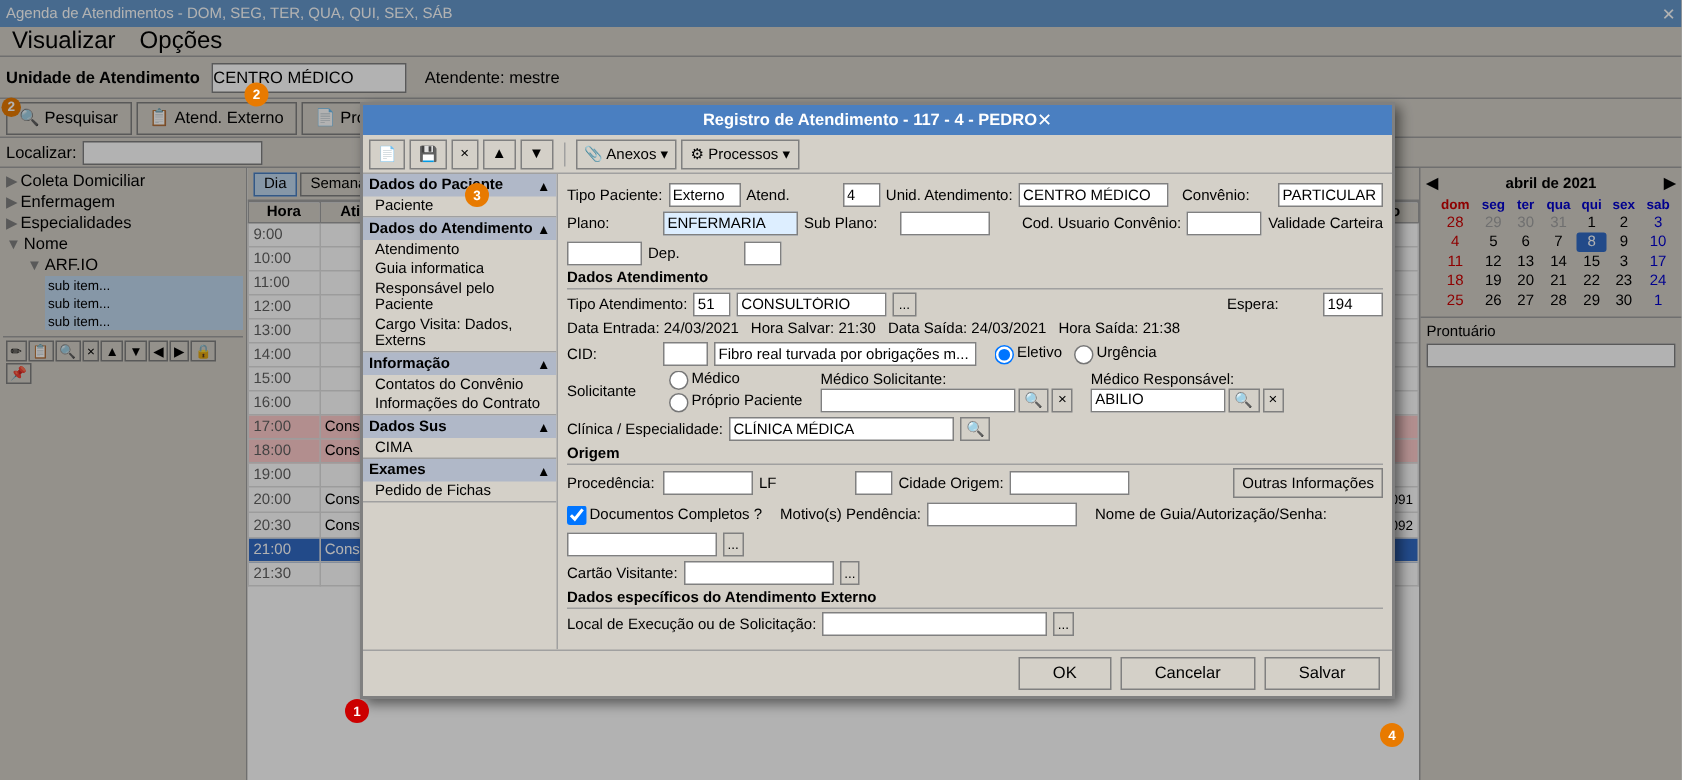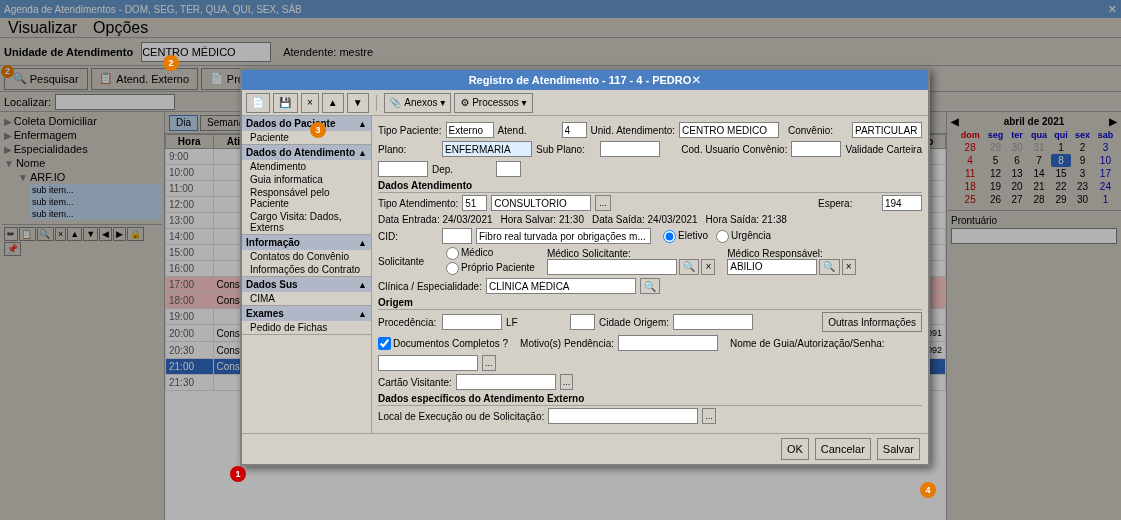--- a/index.html
+++ b/index.html
@@ -73,21 +73,21 @@
     .modal-close { cursor: pointer; color: white; font-size: 12px; background: none; border: none; }
     .modal-toolbar { background: #d4d0c8; padding: 2px 4px; display: flex; align-items: center; gap: 3px; border-bottom: 1px solid #a0a0a0; height: 26px; }
     .modal-btn { background: #d4d0c8; border: 1px solid #808080; padding: 1px 5px; font-size: 10px; cursor: pointer; height: 20px; display: flex; align-items: center; gap: 2px; }
     .modal-body { display: flex; flex: 1; overflow: hidden; }
     .modal-left { width: 130px; background: #d4d0c8; border-right: 1px solid #a0a0a0; overflow-y: auto; }
     .modal-left-section { border-bottom: 1px solid #a0a0a0; }
     .modal-left-header { background: #b0b8c8; padding: 2px 4px; font-size: 10px; font-weight: bold; display: flex; align-items: center; justify-content: space-between; cursor: pointer; }
     .modal-left-item { padding: 1px 8px; font-size: 10px; cursor: pointer; }
     .modal-right { flex: 1; padding: 6px; overflow-y: auto; }
     .modal-footer { background: #d4d0c8; padding: 4px 8px; display: flex; justify-content: flex-end; gap: 6px; border-top: 1px solid #a0a0a0; }
-    .footer-btn { background: #d4d0c8; border: 1px solid #808080; padding: 2px 5px; font-size: 11px; cursor: pointer; height: 22px; }
+    .footer-btn { background: #d4d0c8; border: 1px solid #808080; padding: 2px 22px; font-size: 11px; cursor: pointer; height: 22px; }
 
     
     .form-row { display: flex; align-items: center; gap: 4px; margin-bottom: 3px; flex-wrap: wrap; }
     .form-label { font-size: 10px; color: #000; white-space: nowrap; min-width: 60px; }
     .form-input { height: 16px; font-size: 10px; border: 1px solid #808080; background: white; padding: 0 2px; }
     .form-input-blue { background: #ddeeff; }
     .form-section-title { font-size: 10px; font-weight: bold; color: #000; margin: 3px 0 2px 0; border-bottom: 1px solid #a0a0a0; padding-bottom: 1px; }
     .radio-group { display: flex; gap: 8px; align-items: center; }
     .radio-label { font-size: 10px; display: flex; align-items: flex-start; gap: 2px; }
     .checkbox-label { font-size: 10px; display: flex; align-items: center; gap: 2px; }

